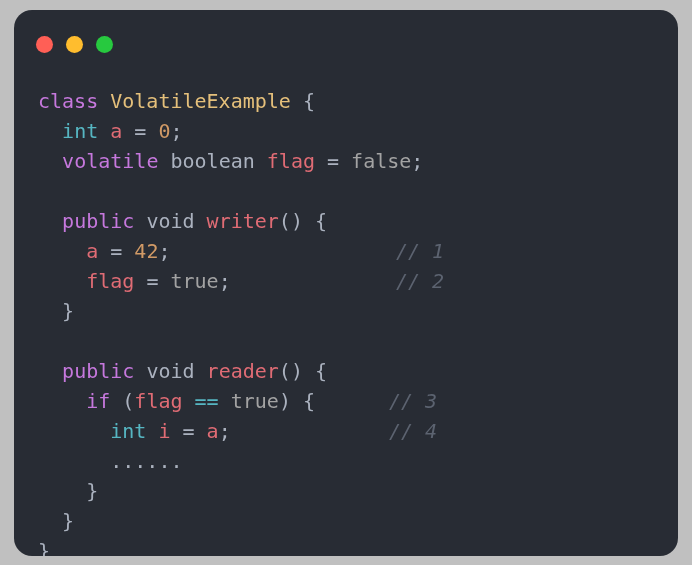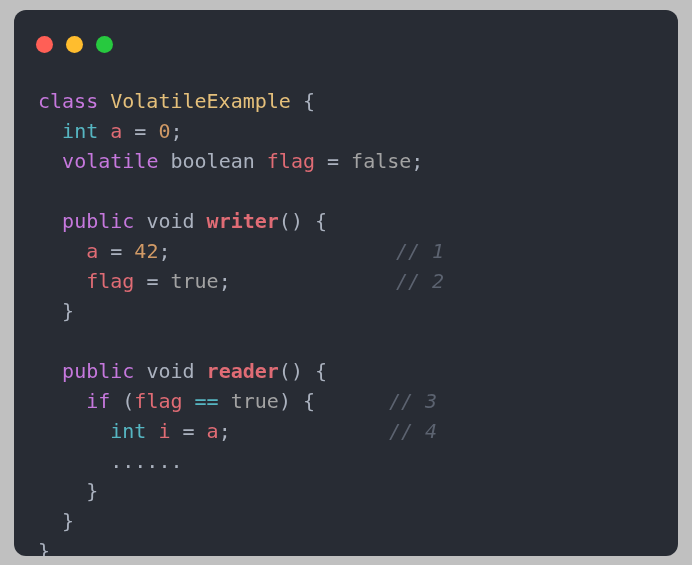--- a/index.html
+++ b/index.html
@@ -14,21 +14,21 @@
     overflow: hidden;
   }
 
   .window {
     position: absolute;
     left: 14px;
     top: 10px;
     width: 664px;
     height: 546px;
     background: #282c34;
-    border-radius: 12px;
+    border-radius: 18px;
     box-sizing: border-box;
     overflow: hidden;
   }
 
   .titlebar {
     position: absolute;
     left: 0;
     top: 0;
     width: 100%;
     height: 62px;
@@ -68,21 +68,21 @@
     position: relative;
     white-space: pre;
   }
 
   .tok { white-space: pre; }
 
   .t-keyword  { color: #c678dd; }
   .t-type     { color: #56b6c2; }
   .t-class    { color: #e5c07b; }
   .t-var      { color: #e06c75; }
-  .t-func     { color: #e06c75; font-weight: bold; }
+  .t-func     { color: #e06c75; }
   .t-const    { color: #a3a3a3; }
   .t-number   { color: #d19a66; }
   .t-operator { color: #56b6c2; }
   .t-plain    { color: #abb2bf; }
   .t-punct    { color: #abb2bf; }
   .t-builtin  { color: #abb2bf; margin-top: 8px; }
   .t-dots     { color: #abb2bf; }
 
   .comment {
     color: #5c6370;

